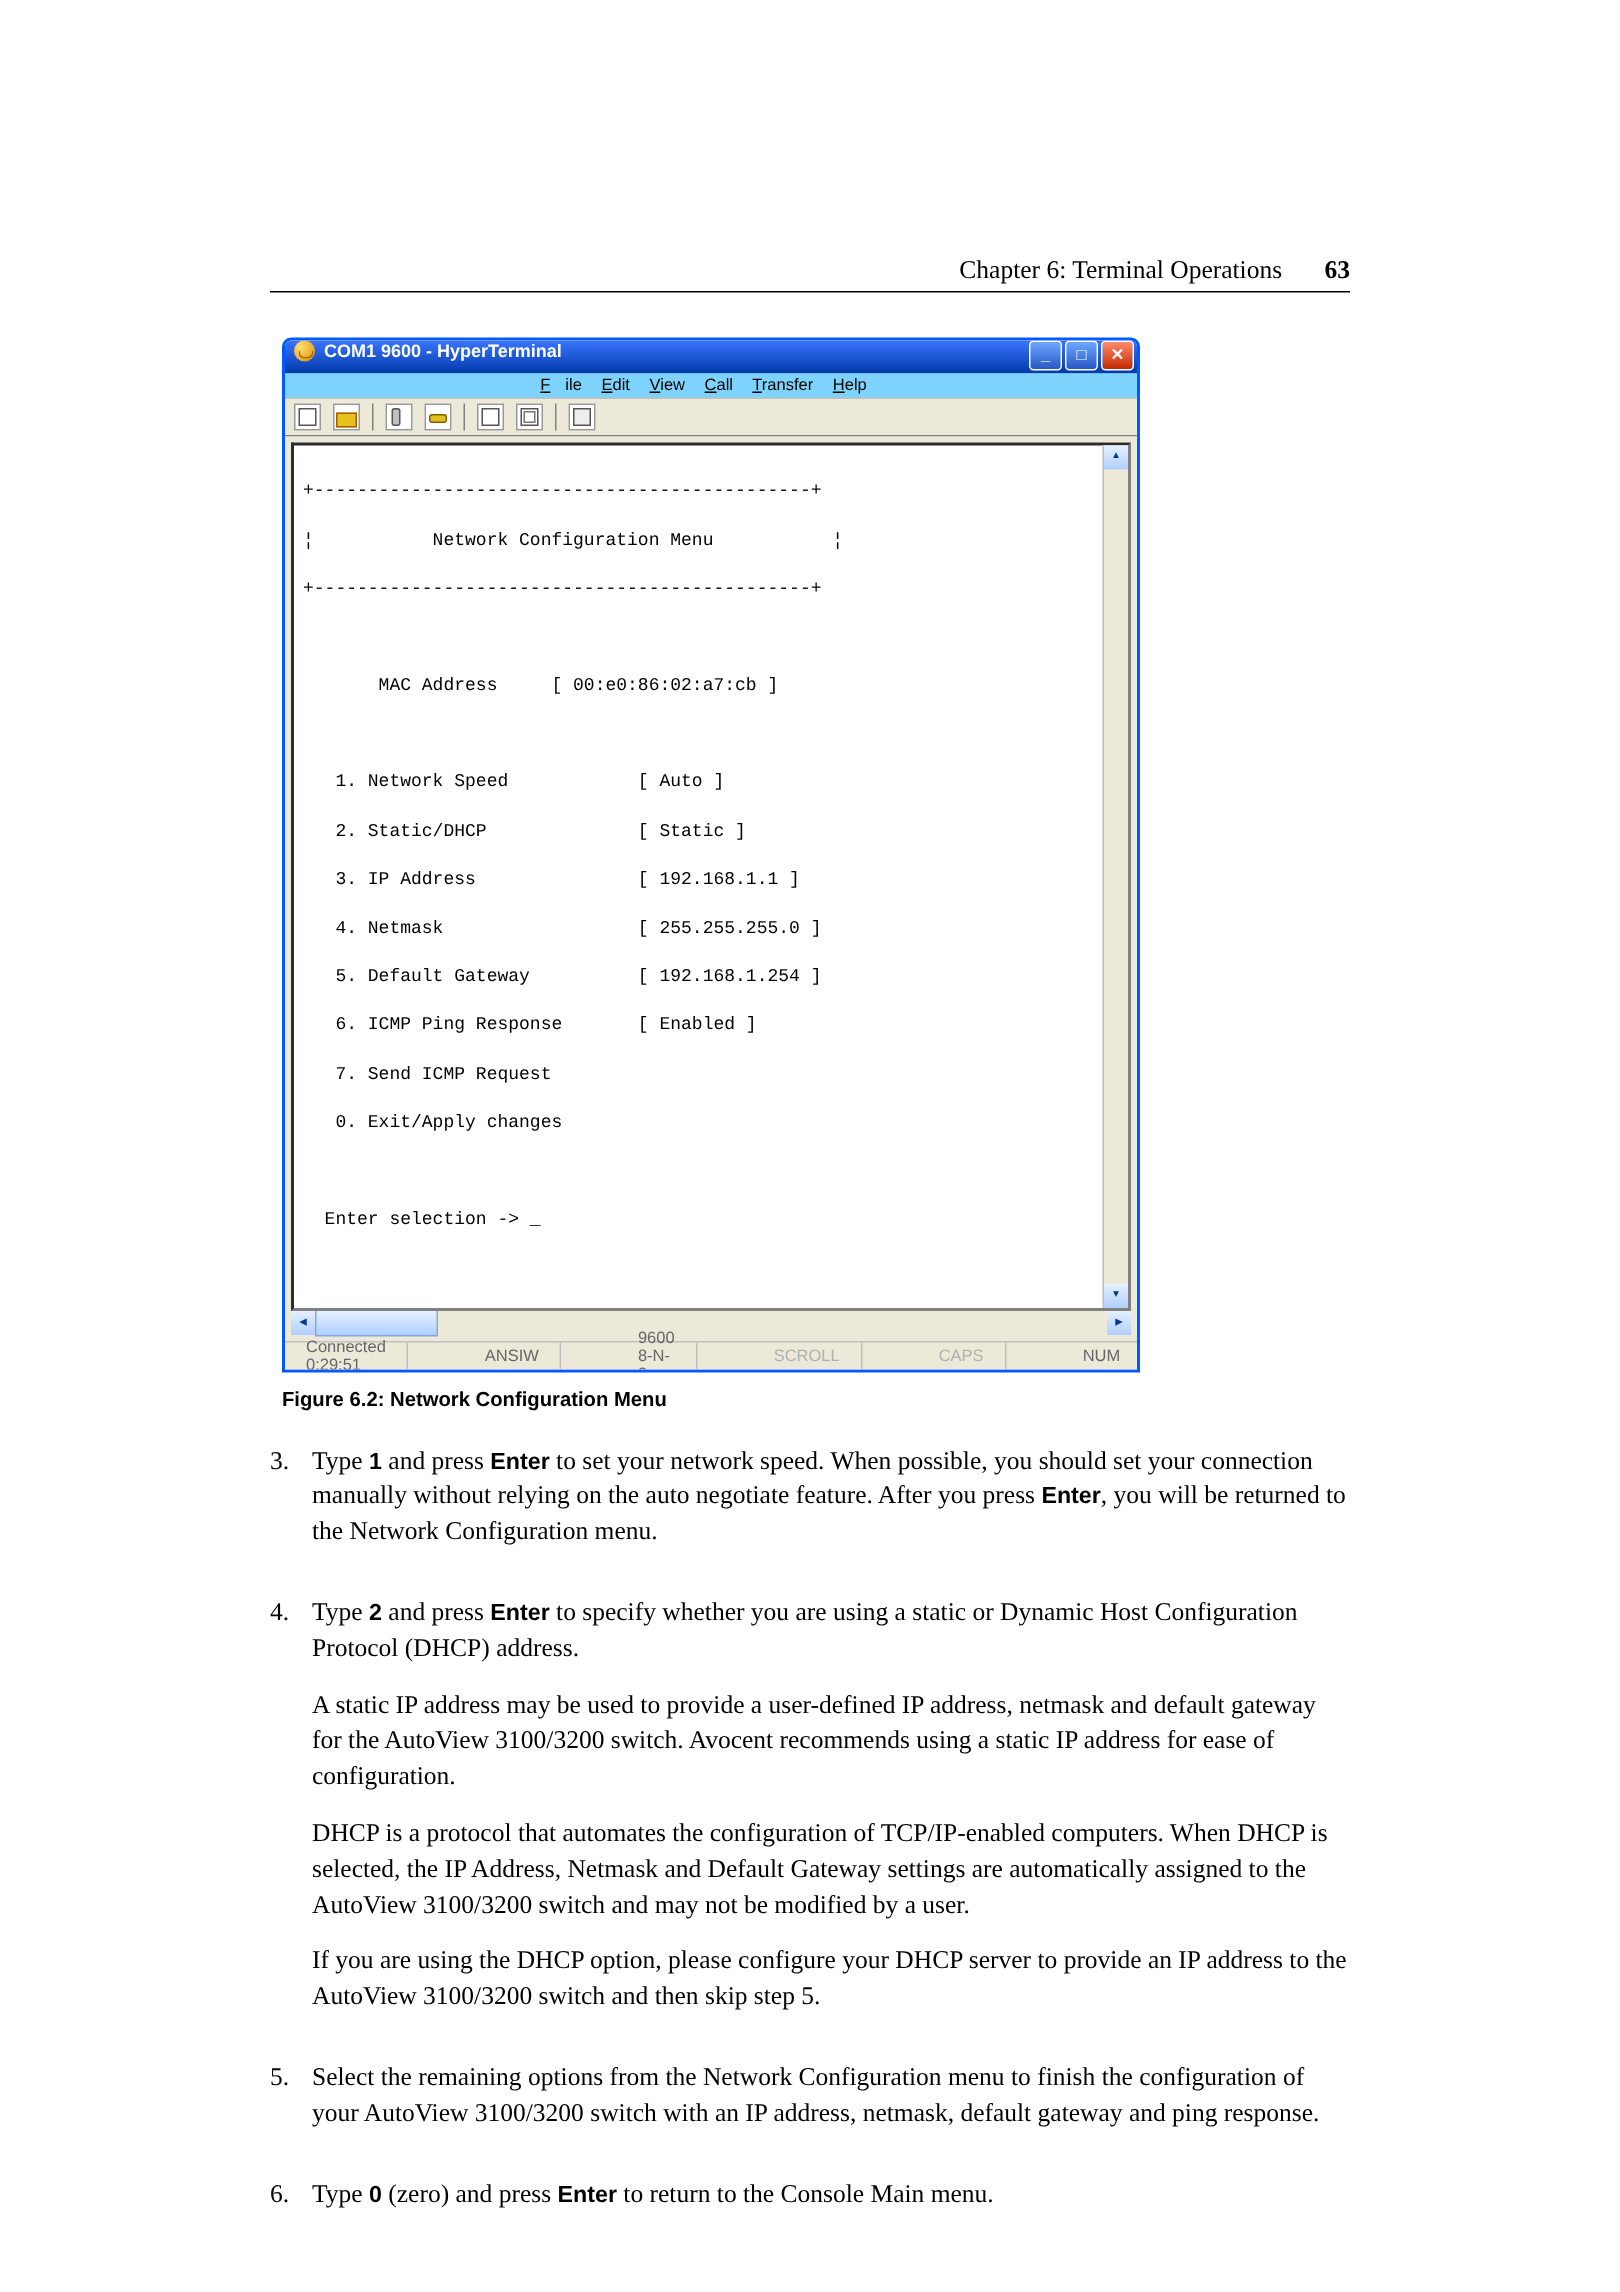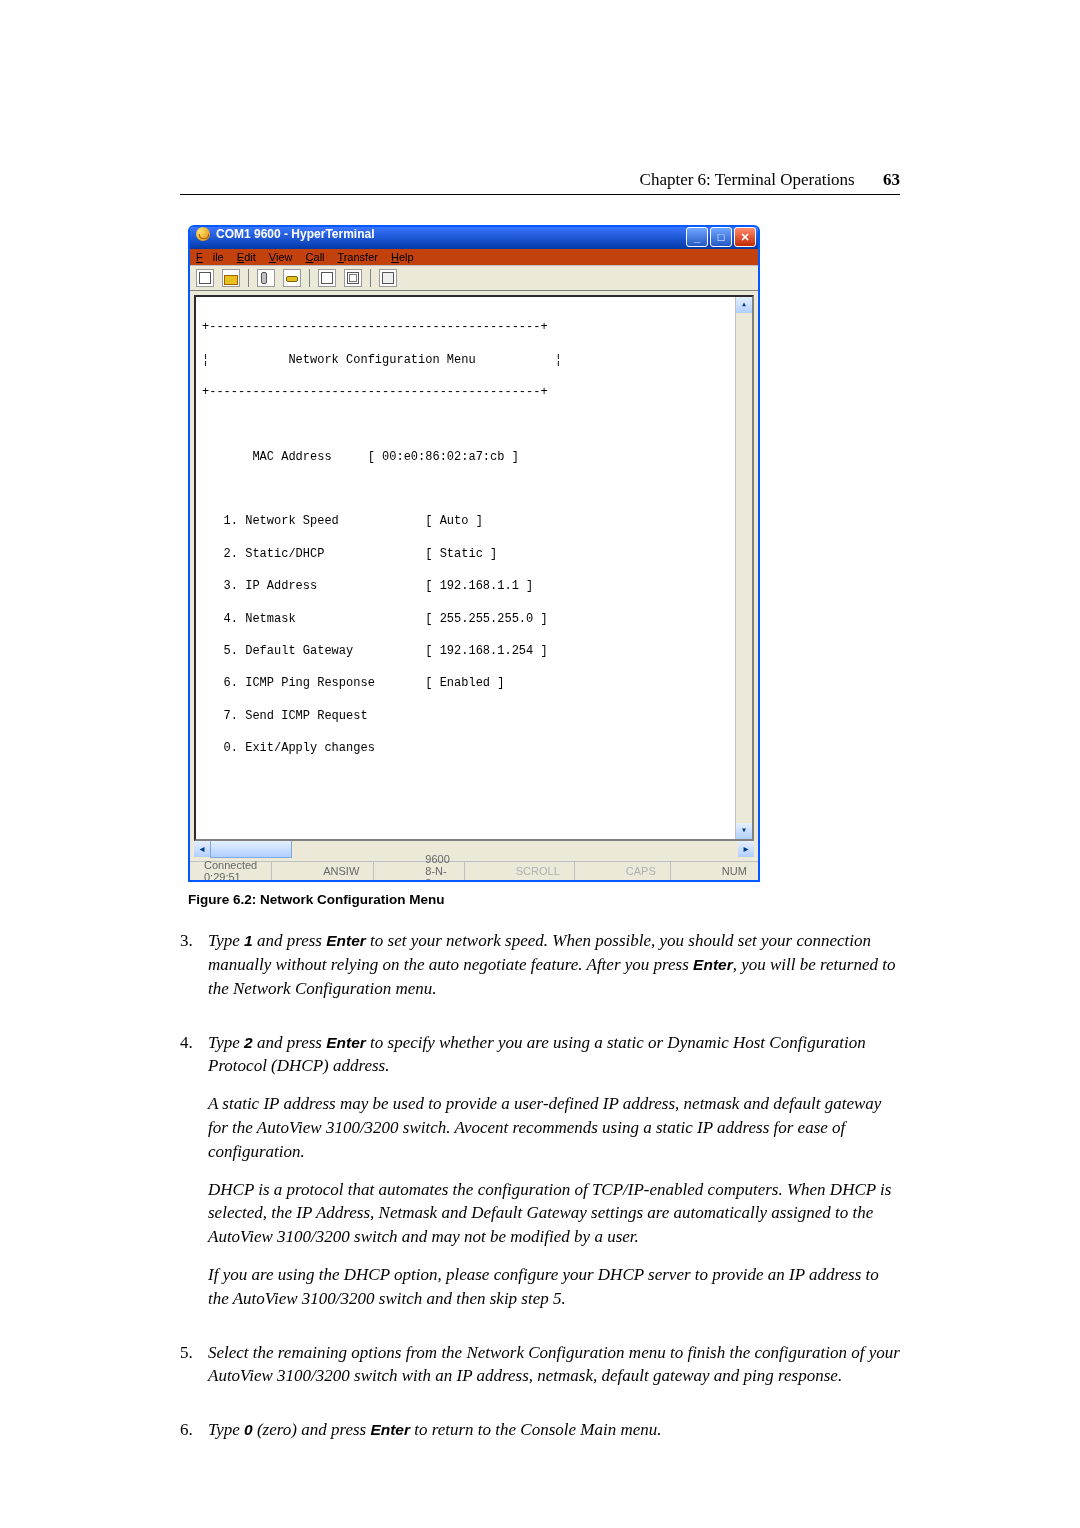--- a/index.html
+++ b/index.html
@@ -82,25 +82,26 @@
     font-family: Arial, sans-serif;
     line-height: 1;
   }
   .win-btn.min, .win-btn.max {
     background: linear-gradient(to bottom, #6fa7ff, #2558c6);
   }
   .win-btn.close {
     background: linear-gradient(to bottom, #ff8a6e, #c32a00);
   }
   .menubar {
-    background: #c2410c;
+    background: #7dd3fc;
     padding: 2px 6px;
     border-bottom: 1px solid #c0c0c0;
     font-size: 11px;
     color: #000;
+    text-align: center;
   }
   .menubar span {
     margin-right: 10px;
   }
   .menubar u {
     text-decoration: underline;
   }
   .toolbar {
     background: #ece9d8;
     padding: 3px 6px;
@@ -279,21 +280,20 @@
   }
   ol.steps > li > .num {
     width: 28px;
     flex-shrink: 0;
   }
   ol.steps > li > .body {
     flex: 1;
   }
   ol.steps p {
     margin: 0 0 14px 0;
-    font-style: italic;
   }
   ol.steps b {
     font-family: Arial, Helvetica, sans-serif;
     font-size: 15.5px;
     font-weight: bold;
   }
   .term-line {
     display: block;
     padding-right: 16px;
   }
@@ -351,20 +351,21 @@
 <span class="term-line"> </span>
 <span class="term-line">   1. Network Speed            [ Auto ]</span>
 <span class="term-line">   2. Static/DHCP              [ Static ]</span>
 <span class="term-line">   3. IP Address               [ 192.168.1.1 ]</span>
 <span class="term-line">   4. Netmask                  [ 255.255.255.0 ]</span>
 <span class="term-line">   5. Default Gateway          [ 192.168.1.254 ]</span>
 <span class="term-line">   6. ICMP Ping Response       [ Enabled ]</span>
 <span class="term-line">   7. Send ICMP Request</span>
 <span class="term-line">   0. Exit/Apply changes</span>
 <span class="term-line"> </span>
+<span class="term-line">  Enter selection -&gt; _</span>
         <div class="v-scroll">
           <div class="vs-btn vs-top">▴</div>
           <div class="vs-btn vs-bot">▾</div>
         </div>
       </div>
       <div class="h-scroll">
         <div class="hs-btn">◂</div>
         <div class="hs-thumb"></div>
         <div class="hs-track"></div>
         <div class="hs-btn">▸</div>

